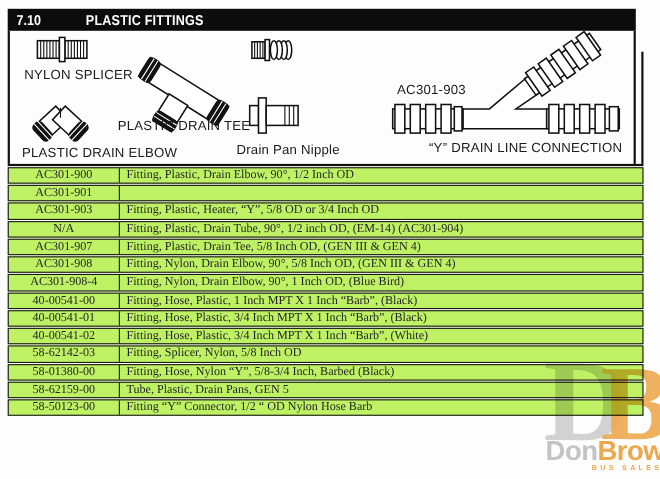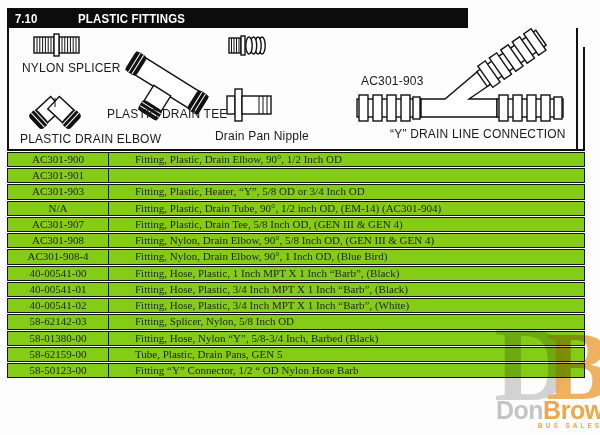--- a/index.html
+++ b/index.html
@@ -1,45 +1,45 @@
 <!DOCTYPE html>
 <html><head>
 <meta charset="utf-8">
 <style>
   html,body{margin:0;padding:0;overflow:hidden;}
   body{width:600px;height:435px;background:#fdfdfd;position:relative;
        font-family:"Liberation Sans",sans-serif;}
 
   
-  .header-bar{position:absolute;left:7px;top:8px;width:461px;height:20px;
+  .header-bar{position:absolute;left:7px;top:8px;width:571px;height:20px;
               background:#0c0c0c;color:#fff;display:flex;align-items:center;}
   .sec-num{display:inline-block;margin-left:8px;font-weight:bold;font-size:13px;
            transform:scaleX(.88);transform-origin:left center;}
   .sec-title{display:inline-block;margin-left:38px;font-weight:bold;font-size:13px;
            letter-spacing:.2px;transform:scaleX(.88);transform-origin:left center;}
 
   
   .figure-area{position:absolute;left:7px;top:28px;width:571px;height:121px;
                box-sizing:border-box;border-left:2px solid #111;border-right:2px solid #111;}
   .figure-area svg{position:absolute;left:0;top:0;}
   .fig-label{position:absolute;font-size:12px;color:#1a1a1a;white-space:nowrap;
              letter-spacing:.2px;}
   .fig-label.caps{font-weight:500;}
 
   .right-edge-line{position:absolute;left:583px;top:47px;width:2px;height:102px;background:#111;}
 
   
   .parts-table{position:absolute;left:7px;top:149px;width:578px;box-sizing:border-box;
                border-top:2.2px solid #111;padding-top:1px;}
   .trow{display:flex;box-sizing:border-box;height:15.2px;border:1.6px solid #161616;
-        margin-bottom:1.05px;background:#84cc16;}
+        margin-bottom:1.05px;background:#bef264;}
   .cell-part{width:101px;box-sizing:border-box;border-right:1.6px solid #161616;
              font:11px/12.2px "Liberation Serif",serif;text-align:center;color:#262626;}
   .cell-desc{flex:1;font:11px/12.2px "Liberation Serif",serif;padding-left:6px;
-             color:#262626;white-space:nowrap;overflow:hidden;margin-left:20px;}
+             color:#262626;white-space:nowrap;overflow:hidden;}
 
   
   .watermark{position:absolute;left:494px;top:324px;width:130px;height:110px;
              mix-blend-mode:multiply;pointer-events:none;z-index:5;}
   .wm-d{position:absolute;left:0;top:-12px;font:bold 106px/1 "Liberation Serif",serif;
         color:#d4d4d4;}
   .wm-b{position:absolute;left:52px;top:-6px;font:bold 97px/1 "Liberation Serif",serif;
         color:#eeab50;opacity:.9;}
   .wm-name{position:absolute;left:2px;top:74px;font-weight:bold;font-size:25px;
            line-height:1;letter-spacing:-.5px;white-space:nowrap;}

